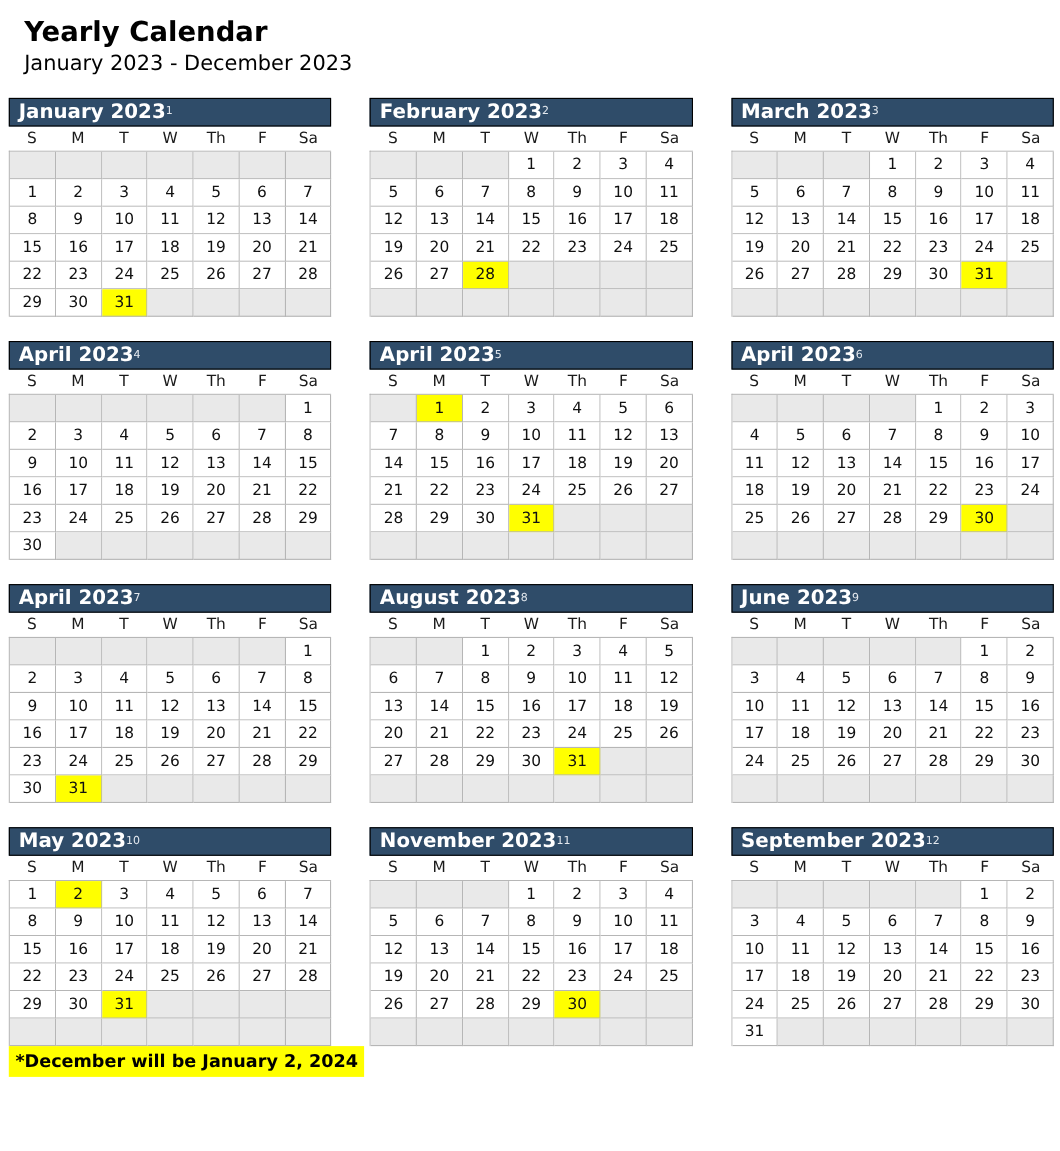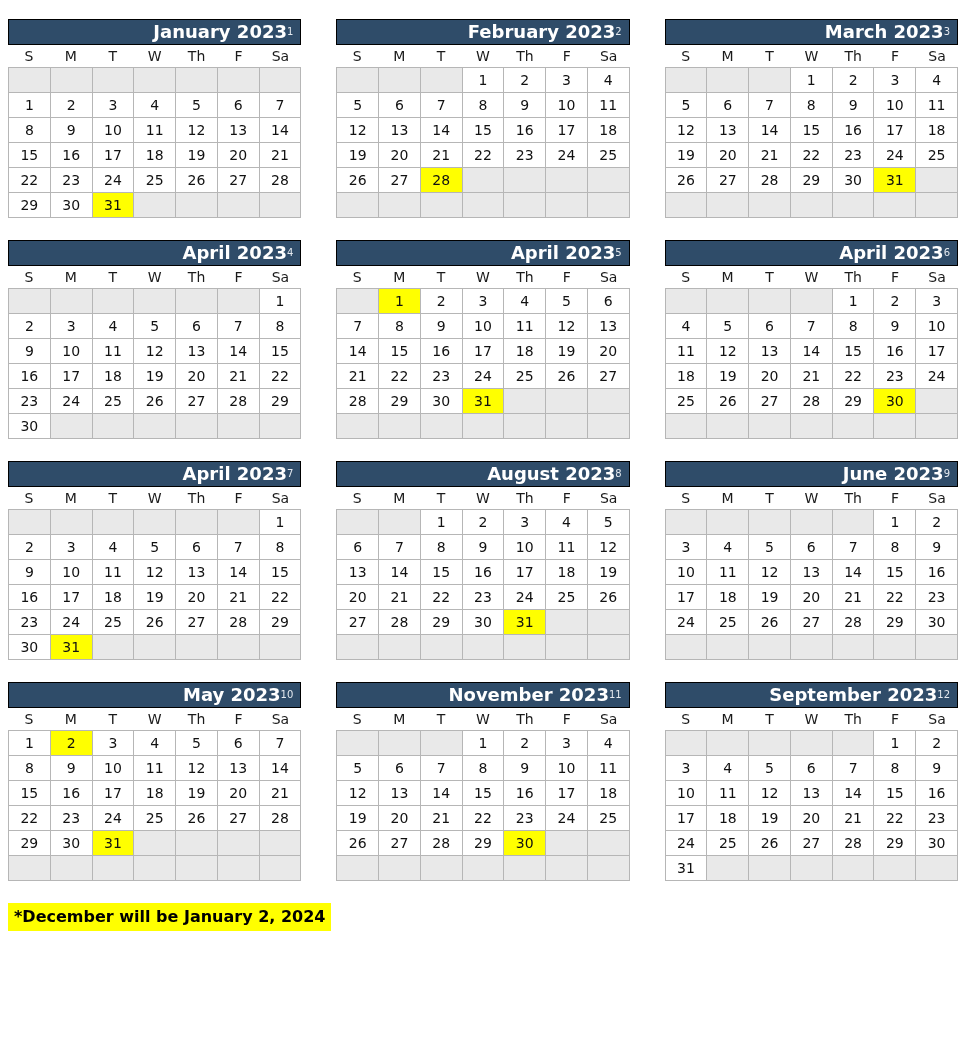--- a/index.html
+++ b/index.html
@@ -57,21 +57,21 @@
   .month {
     width: 100%;
   }
 
   .month-header {
     background: #2f4c69;
     border: 1px solid #000000;
     height: 26px;
     display: flex;
     align-items: center;
-    justify-content: flex-end;
+    justify-content: flex-start;
     padding: 0 7px 0 8px;
     box-sizing: border-box;
   }
   .month-name {
     color: #ffffff;
     font-size: 18px;
     font-weight: bold;
     line-height: 18px;
     white-space: nowrap;
   }
@@ -117,39 +117,42 @@
   }
   .day.blank {
     background: #e9e9e9;
   }
   .day.highlight {
     background: #ffff00;
   }
 
   
   .footnote-wrap {
-    margin-top: 22px;
     padding-left: 8px;
   }
   .footnote {
     display: inline-block;
     background: #ffff00;
     font-size: 16px;
     font-weight: bold;
     line-height: 21px;
     color: #000000;
     padding: 3px 6px 4px 6px;
     white-space: nowrap;
   }
 </style>
 </head>
 <body>
 
 <div class="page">
 
+  <div class="title-block">
+    <div class="page-title">Yearly Calendar</div>
+    <div class="page-subtitle">January 2023 - December 2023</div>
+  </div>
 
   <div class="months-grid">
       <div class="month">
         <div class="month-header">
           <span class="month-name">January 2023</span>
           <span class="month-number">1</span>
         </div>
         <div class="weekday-row">
           <div class="weekday">S</div>
           <div class="weekday">M</div>

